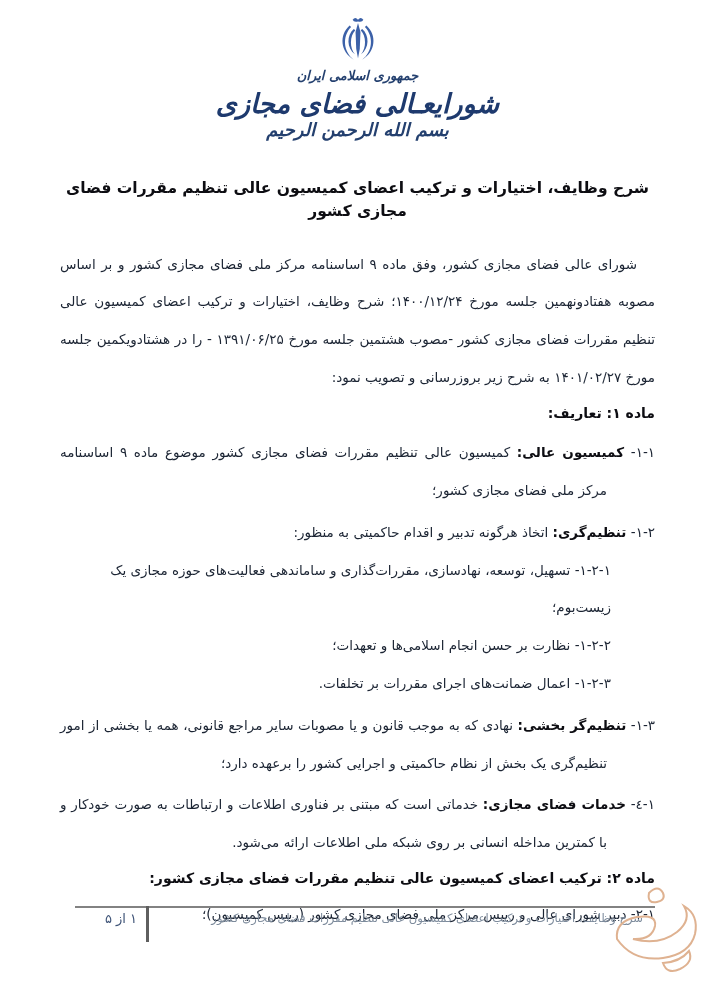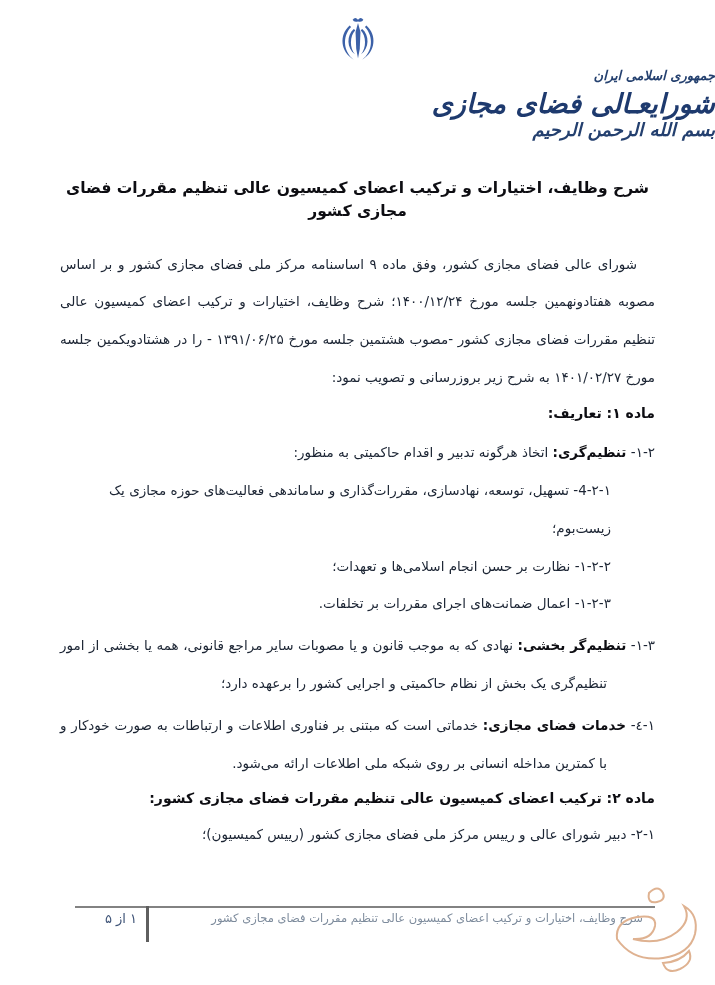--- a/index.html
+++ b/index.html
@@ -6,21 +6,21 @@
   .page{
     position:relative;
     width:715px;height:985px;
     margin:0 auto;
     background:#ffffff;
     overflow:hidden;
     font-family:"DejaVu Sans", sans-serif;
     direction:rtl;
   }
   
-  .header{ text-align:right; padding-top:13px; color:#1e3a6e; }
+  .header{ text-align:center; padding-top:13px; color:#1e3a6e; }
   .emblem{ display:block; margin:0 auto; }
   .state-name{
     font-size:13px; font-weight:bold; font-style:italic;
     color:#24406f; margin-top:3px; letter-spacing:1px;
   }
   .org-name{
     font-size:27px; font-weight:bold; font-style:italic;
     color:#1e3a6e; margin-top:5px;
   }
   .bismillah{
@@ -96,29 +96,34 @@
   </div>
 
   <div class="content">
 
     <div class="doc-title">شرح وظایف، اختیارات و ترکیب اعضای کمیسیون عالی تنظیم مقررات فضای مجازی کشور</div>
 
     <div class="intro">شورای عالی فضای مجازی کشور، وفق ماده ۹ اساسنامه مرکز ملی فضای مجازی کشور و بر اساس مصوبه هفتادونهمین جلسه مورخ ۱۴۰۰/۱۲/۲۴؛ شرح وظایف، اختیارات و ترکیب اعضای کمیسیون عالی تنظیم مقررات فضای مجازی کشور -مصوب هشتمین جلسه مورخ ۱۳۹۱/۰۶/۲۵ - را در هشتادویکمین جلسه مورخ ۱۴۰۱/۰۲/۲۷ به شرح زیر بروزرسانی و تصویب نمود:</div>
 
     <div class="article-heading">ماده ۱: تعاریف:</div>
 
+    <div class="item">
+      <span>۱-۱-</span>
+      <span class="term">کمیسیون عالی:</span>
+      <span>کمیسیون عالی تنظیم مقررات فضای مجازی کشور موضوع ماده ۹ اساسنامه مرکز ملی فضای مجازی کشور؛</span>
+    </div>
 
     <div class="item">
       <span>۱-۲-</span>
       <span class="term">تنظیم‌گری:</span>
       <span>اتخاذ هرگونه تدبیر و اقدام حاکمیتی به منظور:</span>
     </div>
 
     <div class="subitem">
-      <span>4-۲-۱-</span>
+      <span>۱-۲-۱-</span>
       <span>تسهیل، توسعه، نهادسازی، مقررات‌گذاری و ساماندهی فعالیت‌های حوزه مجازی یک زیست‌بوم؛</span>
     </div>
     <div class="subitem">
       <span>۱-۲-۲-</span>
       <span>نظارت بر حسن انجام اسلامی‌ها و تعهدات؛</span>
     </div>
     <div class="subitem">
       <span>۱-۲-۳-</span>
       <span>اعمال ضمانت‌های اجرای مقررات بر تخلفات.</span>
     </div>

